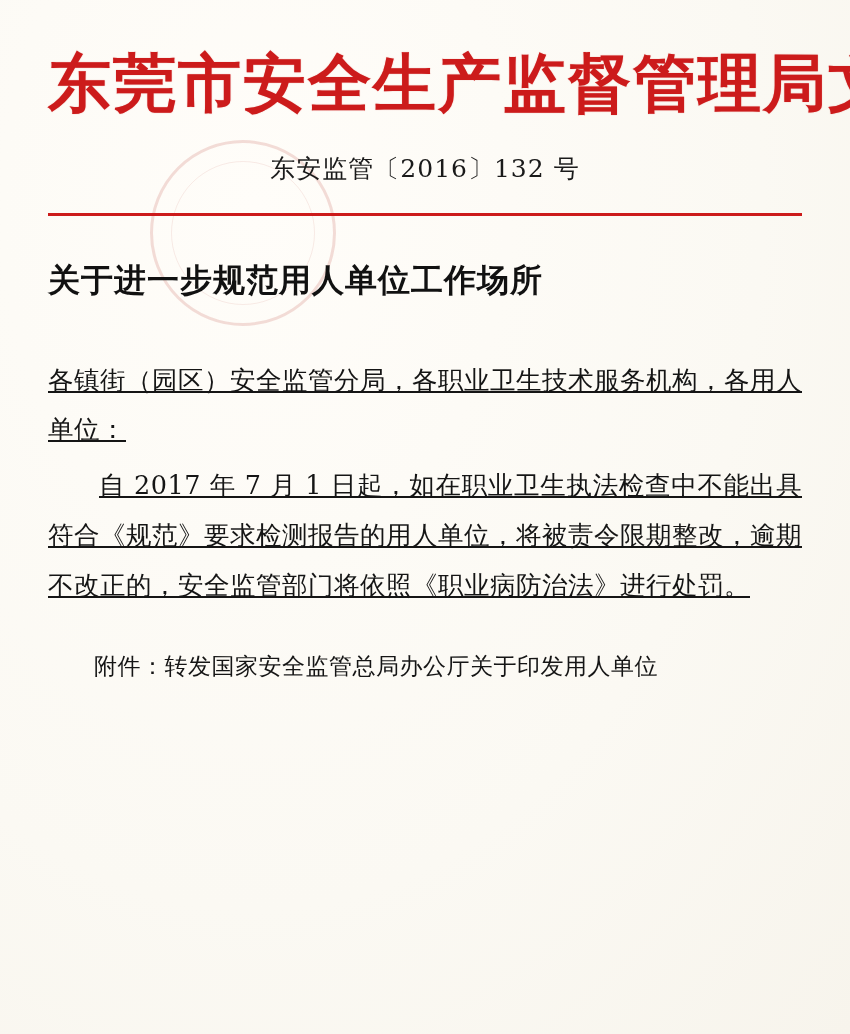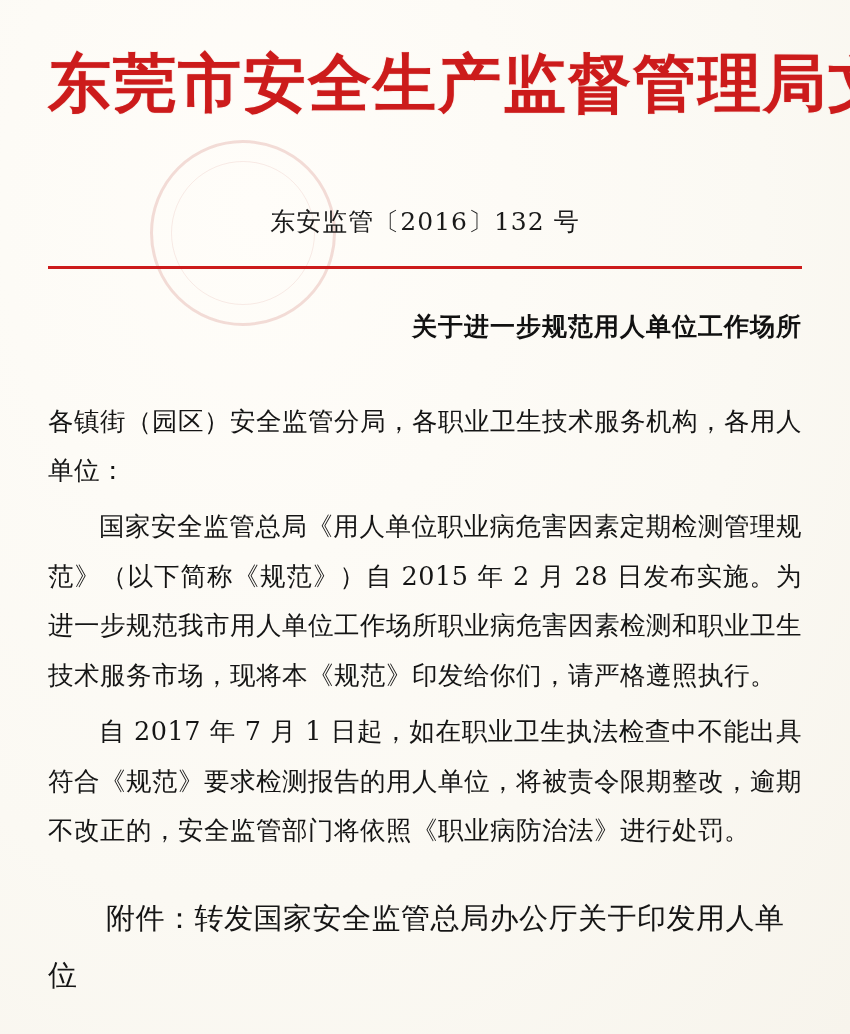--- a/index.html
+++ b/index.html
@@ -57,68 +57,69 @@
     letter-spacing: 2px;
     line-height: 1.25;
     text-shadow: 0 0 1px rgba(204,27,27,0.5);
     white-space: nowrap;
   }
 
   .doc-number {
     position: relative;
     z-index: 2;
     text-align: center;
-    margin-top: 82px;
+    margin-top: 29px;
     font-size: 25px;
     letter-spacing: 1px;
     color: #1a1a1a;
   }
 
   .red-rule {
     position: relative;
     z-index: 2;
     margin: 28px 0 0 0;
     height: 3px;
     background: #cc1b1b;
   }
 
   .doc-title {
     position: relative;
     z-index: 2;
-    text-align: right;
+    text-align: left;
     margin-top: 36px;
-    font-size: 25px;
+    font-size: 32px;
     font-weight: bold;
     line-height: 1.75;
     letter-spacing: 1px;
     color: #111;
   }
 
   .body-text {
     position: relative;
     z-index: 2;
     margin-top: 48px;
     font-size: 25.5px;
     line-height: 1.95;
     letter-spacing: 0.5px;
     text-align: justify;
     text-justify: inter-ideograph;
     color: #151515;
+    text-decoration: underline;
   }
   .body-text p {
     margin: 0 0 6px 0;
   }
   .body-text p.indent {
     text-indent: 2em;
   }
   .attachment {
     position: relative;
     z-index: 2;
     margin-top: 34px;
-    font-size: 29px;
+    font-size: 23px;
     line-height: 1.95;
     letter-spacing: 0.5px;
     text-indent: 2em;
     color: #151515;
   }
 </style>
 </head>
 <body>
 
 <div class="page">
@@ -130,19 +131,18 @@
   <div class="doc-number">东安监管〔2016〕132 号</div>
 
   <div class="red-rule"></div>
 
   <div class="doc-title">
     <div>关于进一步规范用人单位工作场所</div>
   </div>
 
   <div class="body-text">
     <p>各镇街（园区）安全监管分局，各职业卫生技术服务机构，各用人单位：</p>
-    <p class="indent">国家安全监管总局《用人单位职业病危害因素定期检测管理规范》（以下简称《规范》）自 2015 年 2 月 28 日发布实施。为进一步规范我市用人单位工作场所职业病危害因素检测和职业卫生技术服务市场，现将本《规范》印发给你们，请严格遵照执行。</p>
     <p class="indent">自 2017 年 7 月 1 日起，如在职业卫生执法检查中不能出具符合《规范》要求检测报告的用人单位，将被责令限期整改，逾期不改正的，安全监管部门将依照《职业病防治法》进行处罚。</p>
   </div>
 
   <div class="attachment">附件：转发国家安全监管总局办公厅关于印发用人单位</div>
 
 </div>
 
 </body></html>

